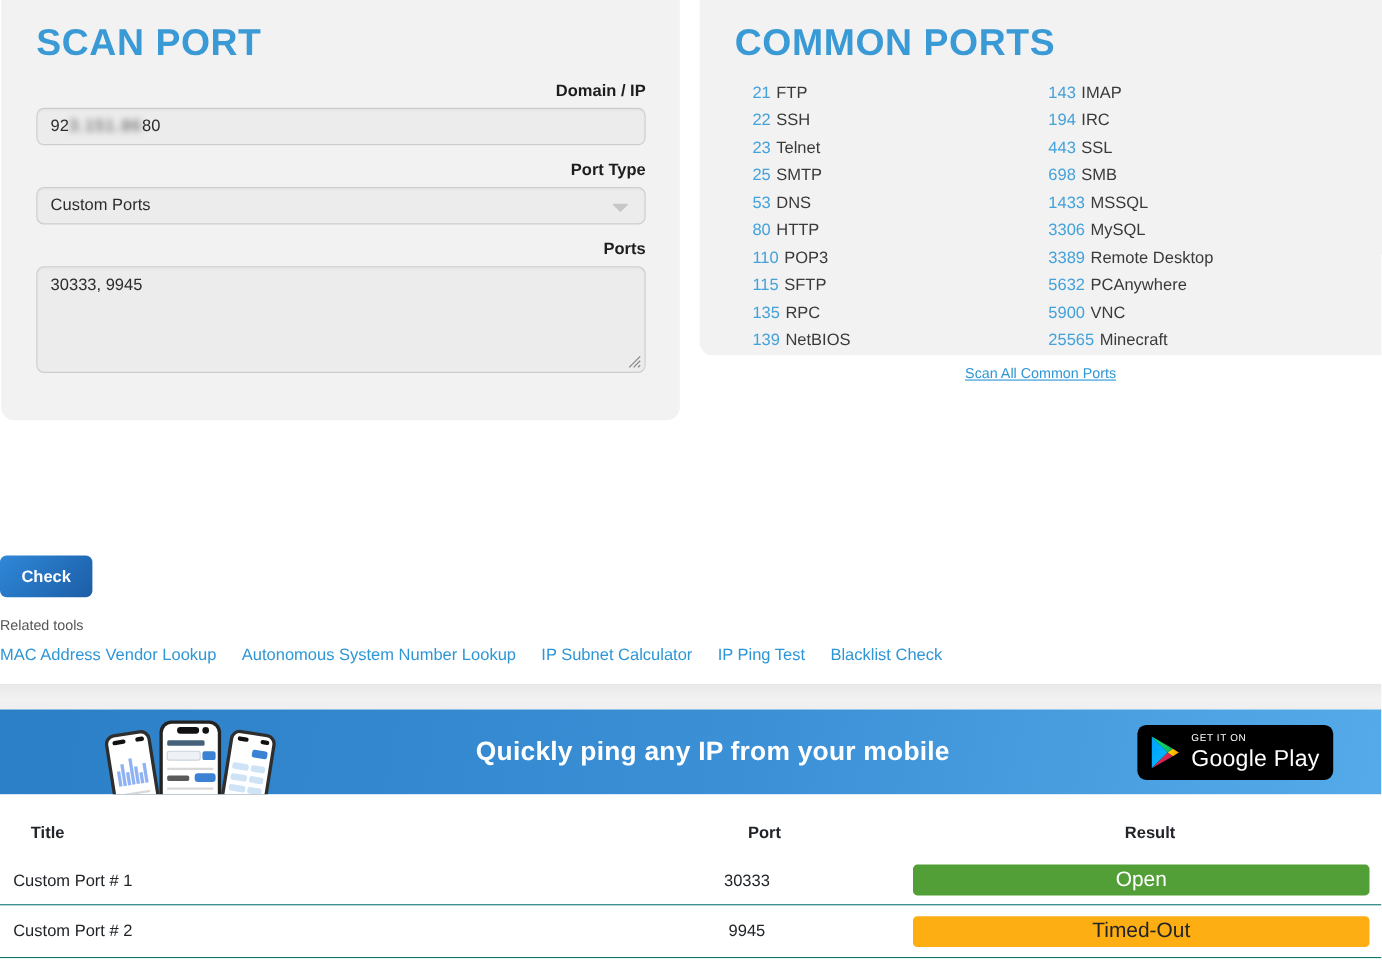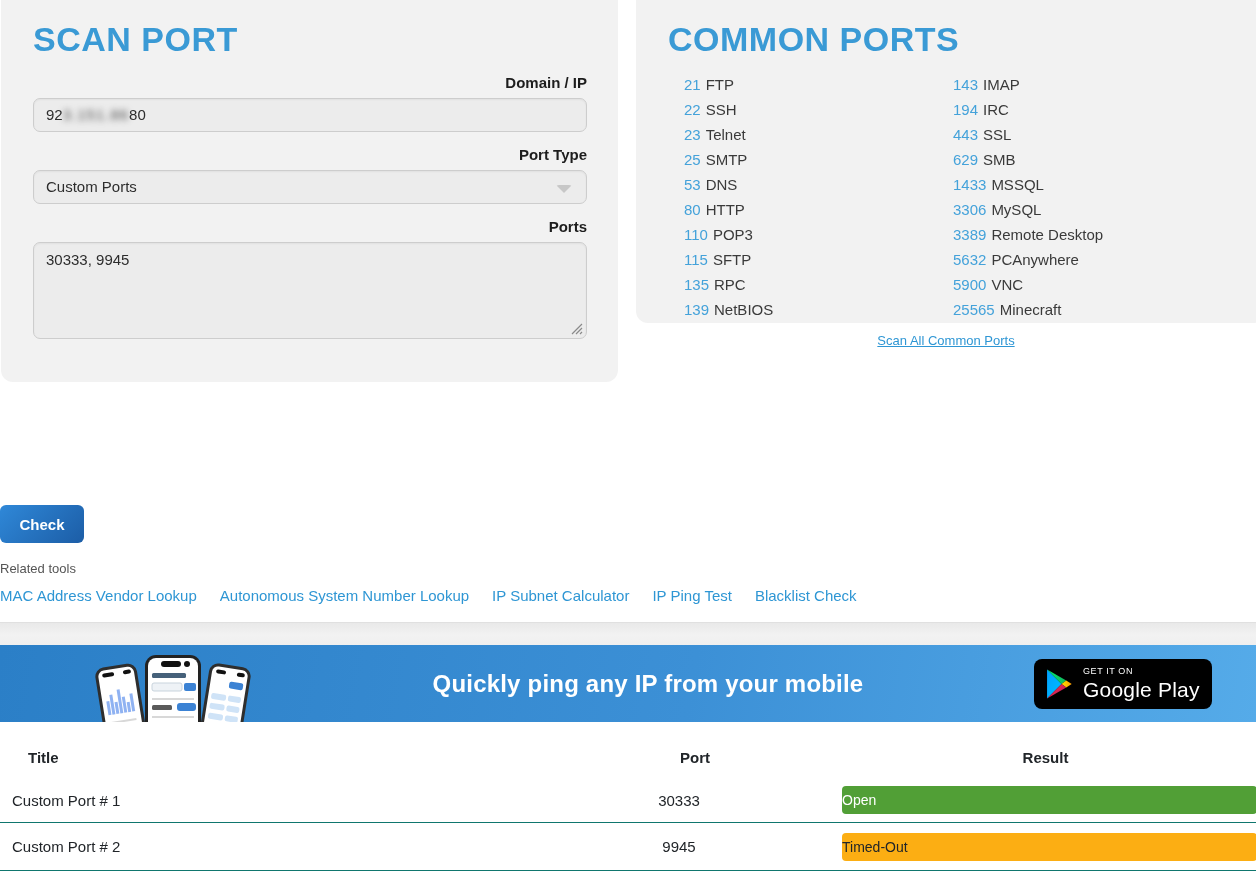--- a/index.html
+++ b/index.html
@@ -69,21 +69,21 @@
   #results { position:absolute; left:0; top:736px; width:1256px; }
   .t-row { display:flex; align-items:center; }
   .t-head { height:42px; font-weight:700; font-size:15px;padding-left:16px; }
   .t-body-row { height:45px; font-size:15px; border-bottom:1px solid #0f766e; }
   .t-body-row:last-child { height:48px; }
   .c1 { flex:0 0 555px; padding-left:12px; }
   .c2 { flex:0 0 248px; text-align:center; }
   .c3 { flex:1 1 auto; padding-left:27px; padding-right:11px; }
   .c3-inner { text-align:center; }
   .status-badge { display:block; width:100%; height:28px; line-height:28px; border-radius:4px;
-    text-align:left; font-size:14px;margin-left:12px; }
+    text-align:center; font-size:19px; }
 
   
   .phone-screen-line { stroke:#d8d8d8; stroke-width:2; }
 </style>
 </head>
 <body>
 
 <div id="stage">
 
   <section class="panel" id="scan-panel">
@@ -121,21 +121,21 @@
         <div class="port-row"><a class="port-num">80</a><span class="port-name">HTTP</span></div>
         <div class="port-row"><a class="port-num">110</a><span class="port-name">POP3</span></div>
         <div class="port-row"><a class="port-num">115</a><span class="port-name">SFTP</span></div>
         <div class="port-row"><a class="port-num">135</a><span class="port-name">RPC</span></div>
         <div class="port-row"><a class="port-num">139</a><span class="port-name">NetBIOS</span></div>
       </div>
       <div class="ports-col">
         <div class="port-row"><a class="port-num">143</a><span class="port-name">IMAP</span></div>
         <div class="port-row"><a class="port-num">194</a><span class="port-name">IRC</span></div>
         <div class="port-row"><a class="port-num">443</a><span class="port-name">SSL</span></div>
-        <div class="port-row"><a class="port-num">629</a><span class="port-name">SMB</span></div>
+        <div class="port-row"><a class="port-num">698</a><span class="port-name">SMB</span></div>
         <div class="port-row"><a class="port-num">1433</a><span class="port-name">MSSQL</span></div>
         <div class="port-row"><a class="port-num">3306</a><span class="port-name">MySQL</span></div>
         <div class="port-row"><a class="port-num">3389</a><span class="port-name">Remote Desktop</span></div>
         <div class="port-row"><a class="port-num">5632</a><span class="port-name">PCAnywhere</span></div>
         <div class="port-row"><a class="port-num">5900</a><span class="port-name">VNC</span></div>
         <div class="port-row"><a class="port-num">25565</a><span class="port-name">Minecraft</span></div>
       </div>
     </div>
   </section>
 

